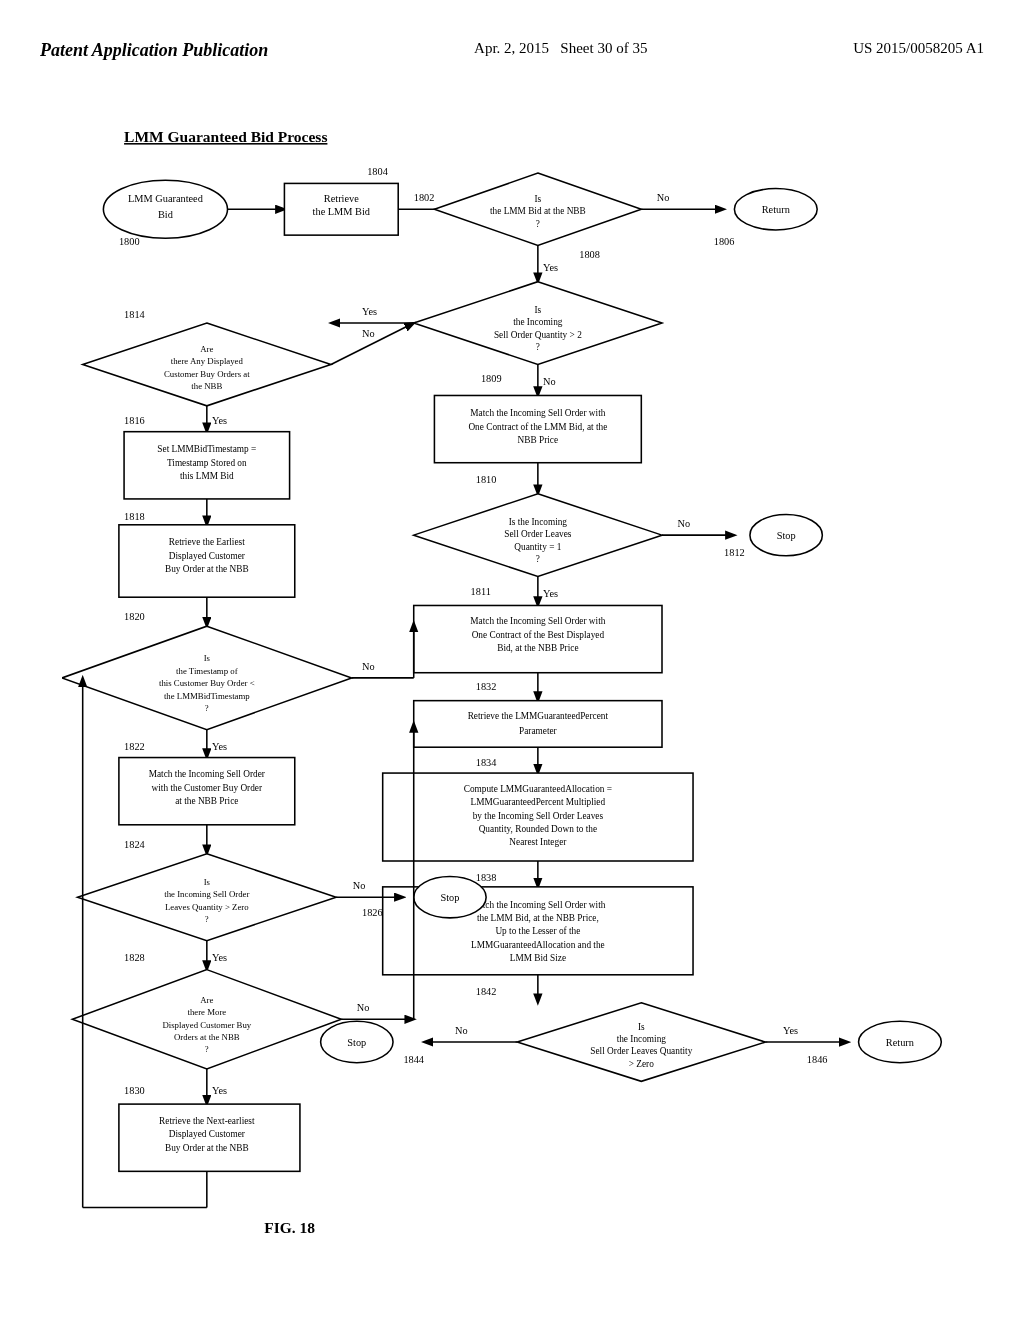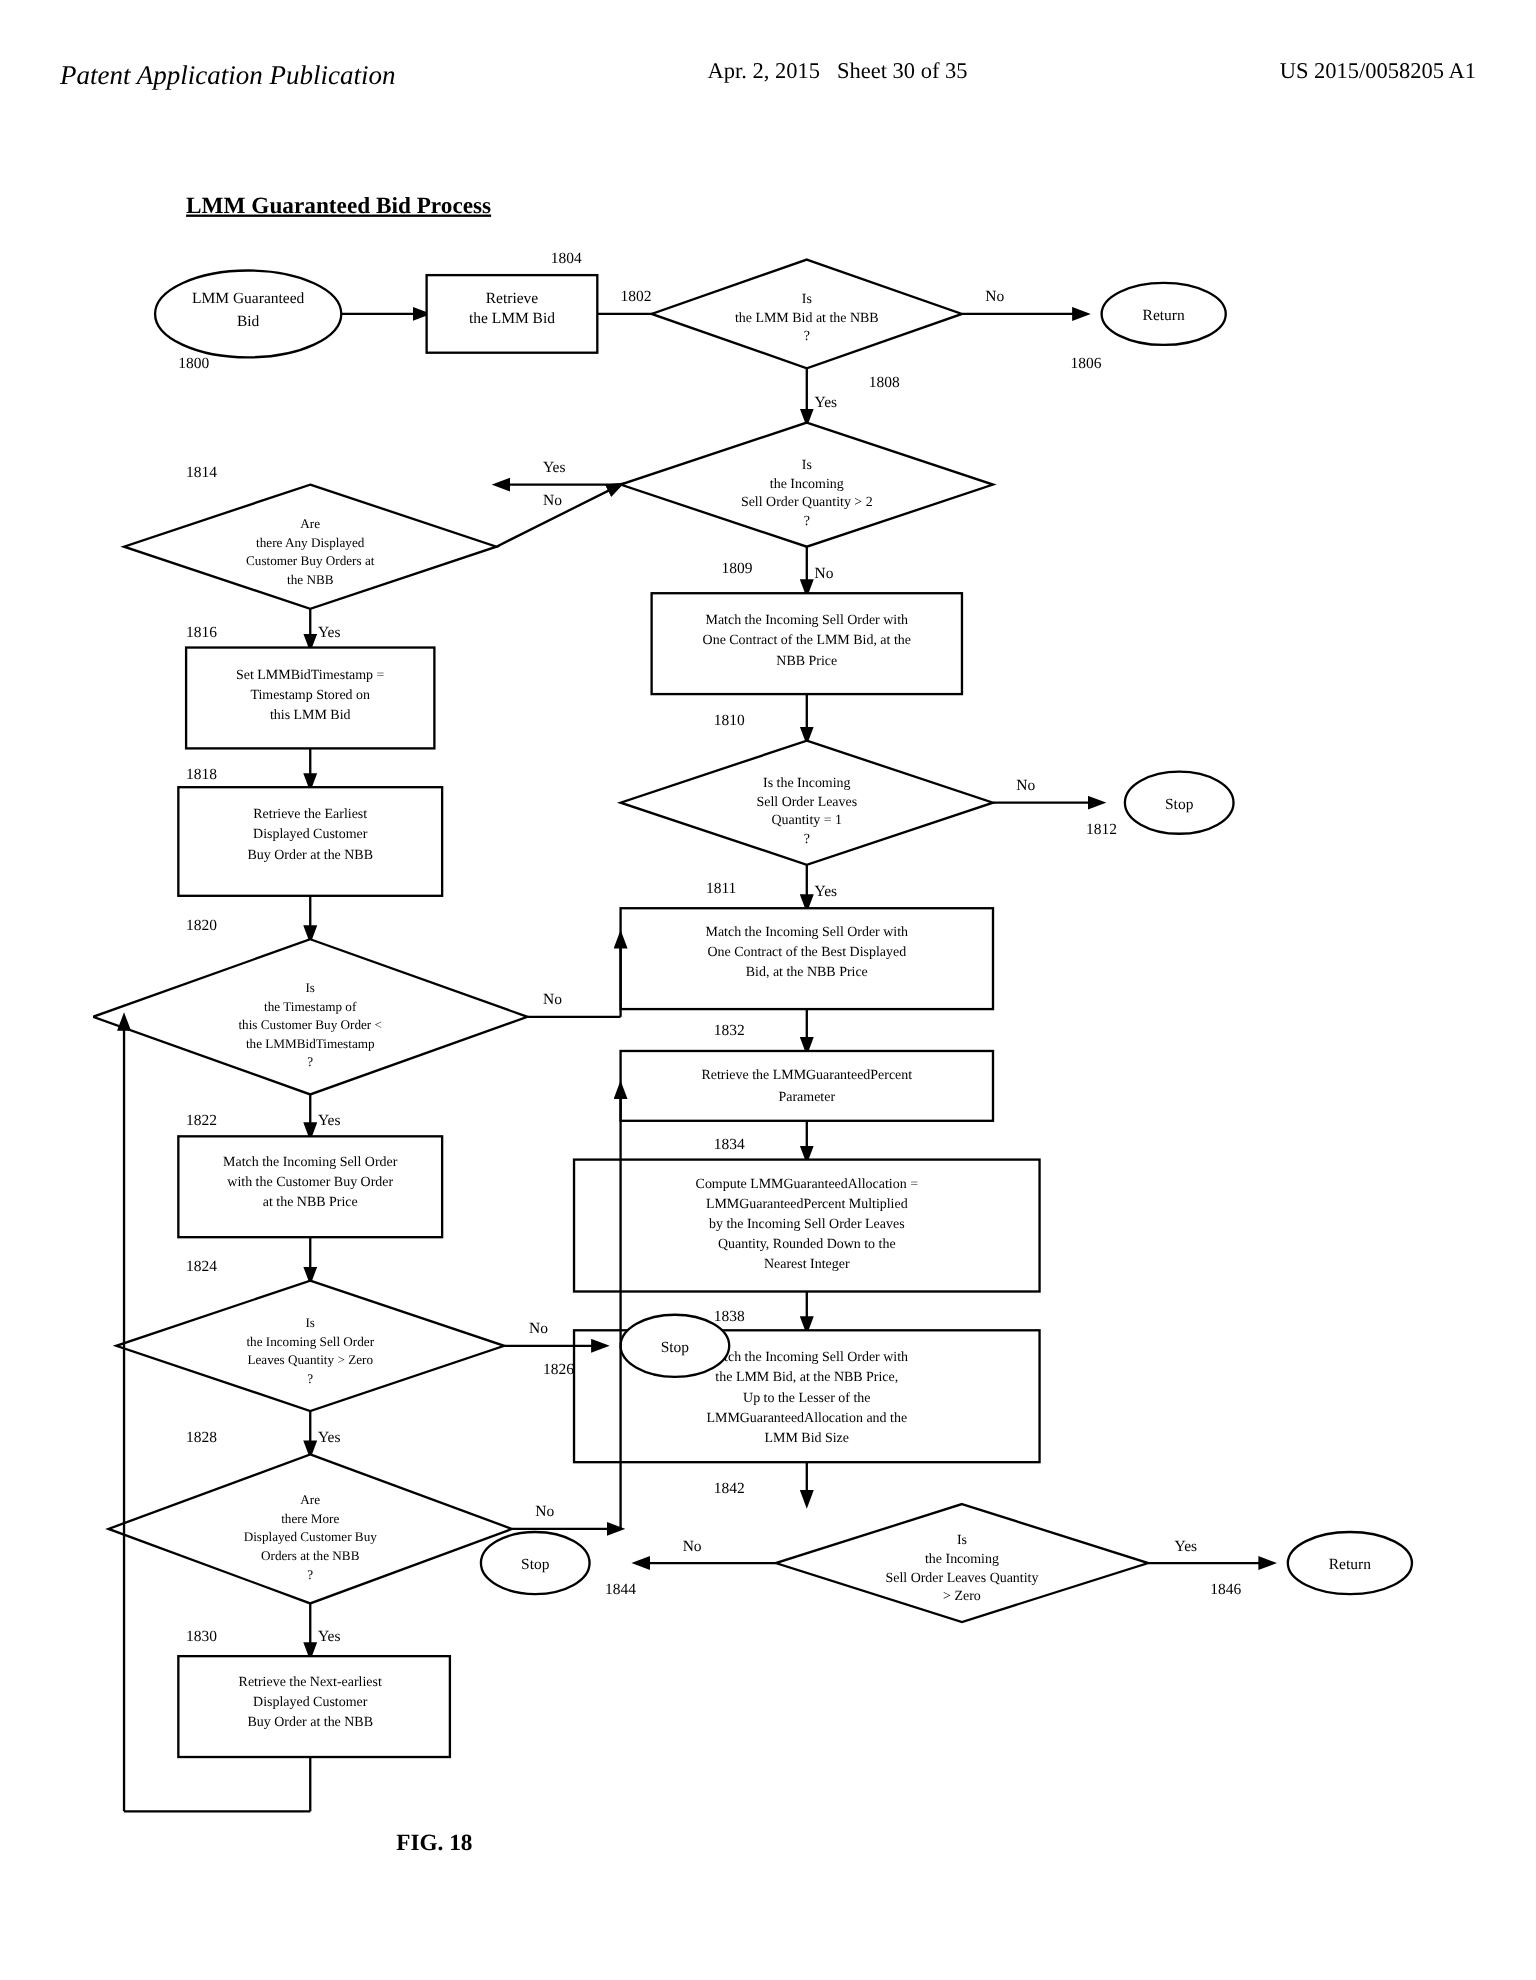--- a/index.html
+++ b/index.html
@@ -20,21 +20,21 @@
     }
     .header {
       display: flex;
       justify-content: space-between;
       align-items: flex-start;
       padding: 20px 0 10px 0;
       border-bottom: none;
     }
     .header-left {
       font-size: 18px;
-      font-weight: normal;
+      font-weight: bold;
       font-style: italic;
     }
     .header-center {
       font-size: 15px;
       text-align: center;
     }
     .header-right {
       font-size: 15px;
     }
     .diagram-container {

